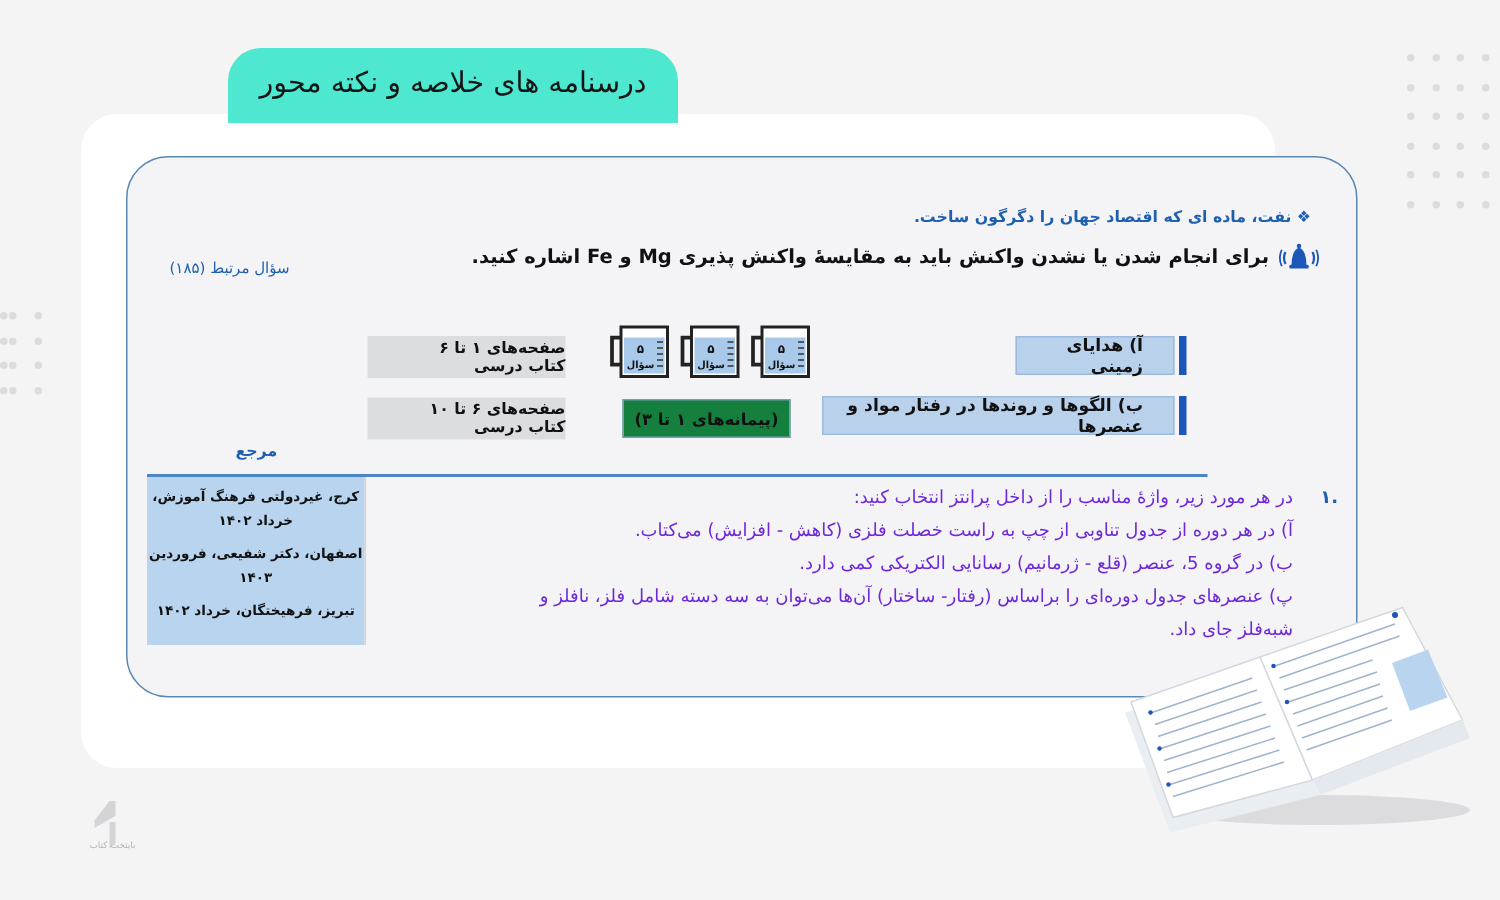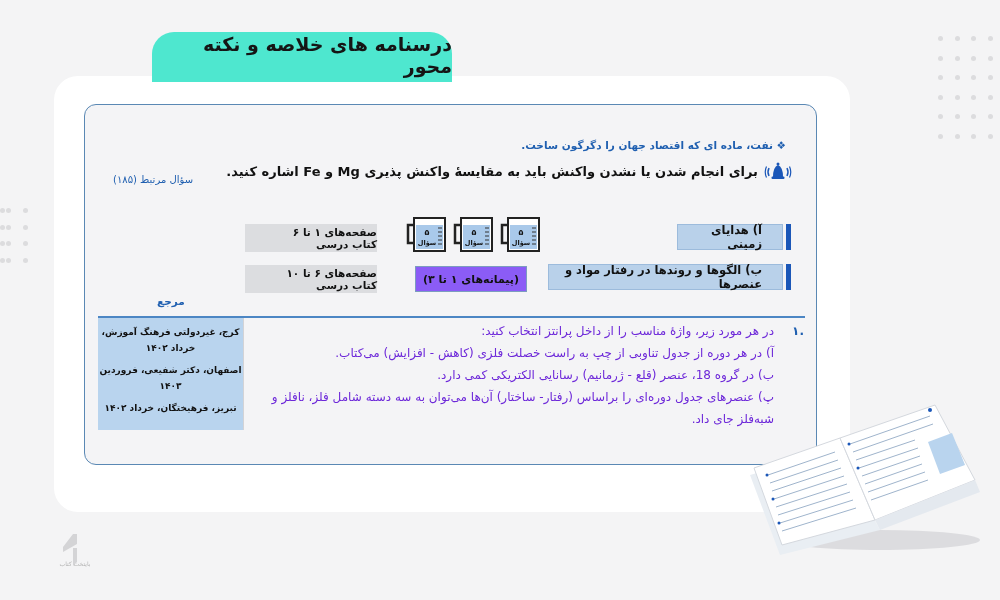--- a/index.html
+++ b/index.html
@@ -11,31 +11,31 @@
   }
   .dots { position: absolute; display: grid; gap: 0; }
   .dots span { width: 5px; height: 5px; border-radius: 50%; background: #dcdcde; display: block; }
   .dots-right { left: 938px; top: 36px; grid-template-columns: repeat(4, 16.5px); row-gap: 14.5px; }
   .dots-left { left: 0px; top: 208px; grid-template-columns: 6px 17px 18px; row-gap: 11.5px; }
 
   .title-tab {
     position: absolute; left: 152px; top: 32px; width: 300px; height: 50px;
     background: #4ee7cf; border-radius: 22px 22px 0 0;
     display: flex; align-items: center; justify-content: center;
-    font-family: "DejaVu Sans", sans-serif; font-weight: bold;
+    font-family: "DejaVu Sans", sans-serif; font-weight: normal;
     font-size: 19px; color: #151515; direction: rtl;
     padding-bottom: 4px;
   }
   .card {
     position: absolute; left: 54px; top: 76px; width: 796px; height: 436px;
     background: #ffffff; border-radius: 24px;
   }
   .panel {
-    position: absolute; left: 84px; top: 104px; width: 733px; height: 361px;
-    border: 1.5px solid #5a88b4; border-radius: 12px;
+    position: absolute; left: 84px; top: 104px; width: 821px; height: 361px;
+    border: 1.5px solid #5a88b4; border-radius: 28px;
     background: #f4f4f6;
   }
   .intro-line {
     position: absolute; right: 30px; top: 34px;
     font-size: 10.5px; font-weight: bold; color: #1f5fb0; direction: rtl;
   }
   .question-line {
     position: absolute; right: 24px; top: 56px;
     display: flex; align-items: center; gap: 6px; direction: rtl;
     font-size: 13px; font-weight: bold; color: #111;
@@ -59,21 +59,21 @@
   .pages {
     position: absolute; height: 28px; background: #dcdde0;
     display: flex; align-items: center; justify-content: center; direction: rtl;
     font-size: 10.5px; font-weight: bold; color: #111; padding-left: 28px;
   }
   .pages-a { left: 160px; top: 119px; width: 132px; }
   .pages-b { left: 160px; top: 160px; width: 132px; }
 
   .measure-range {
     position: absolute; left: 330px; top: 161px; width: 112px; height: 26px;
-    border: 1.5px solid #7c9cbf; background: #8b5cf6;
+    border: 1.5px solid #7c9cbf; background: #15803d;
     display: flex; align-items: center; justify-content: center; direction: rtl;
     font-size: 11px; font-weight: bold; color: #111;
   }
   .cups { position: absolute; left: 320px; top: 110px; display: flex; gap: 4px; }
   .cup { width: 43px; height: 38px; position: relative; }
 
   .ref-label {
     position: absolute; left: 72px; top: 190px; direction: rtl;
     font-size: 10.5px; font-weight: bold; color: #1f5fb0;
   }
@@ -229,21 +229,21 @@
     <p>کرج، غیردولتی فرهنگ آموزش، خرداد ۱۴۰۲</p>
     <p>اصفهان، دکتر شفیعی، فروردین ۱۴۰۳</p>
     <p>تبریز، فرهیختگان، خرداد ۱۴۰۲</p>
   </div>
   <div class="vline"></div>
 
   <div class="q-num">۱.</div>
   <div class="q-body">
     <div>در هر مورد زیر، واژهٔ مناسب را از داخل پرانتز انتخاب کنید:</div>
     <div>آ) در هر دوره از جدول تناوبی از چپ به راست خصلت فلزی (کاهش - افزایش) می‌کتاب.</div>
-    <div>ب) در گروه 18، عنصر (قلع - ژرمانیم) رسانایی الکتریکی کمی دارد.</div>
+    <div>ب) در گروه 5، عنصر (قلع - ژرمانیم) رسانایی الکتریکی کمی دارد.</div>
     <div>پ) عنصرهای جدول دوره‌ای را براساس (رفتار- ساختار) آن‌ها می‌توان به سه دسته شامل فلز، نافلز و شبه‌فلز جای داد.</div>
   </div>
 </div>
 
 <svg class="book" viewBox="0 0 250 180">
   <ellipse cx="140" cy="160" rx="100" ry="10" fill="#dcdcdf"></ellipse>
   <path d="M10 95 L95 70 L140 150 L40 175 Z" fill="#e9eef3"></path>
   <path d="M14 88 L100 58 L135 140 L42 165 Z" fill="#ffffff" stroke="#d4d8de"></path>
   <path d="M100 58 L195 25 L235 100 L135 140 Z" fill="#ffffff" stroke="#d4d8de"></path>
   <path d="M135 140 L235 100 L240 112 L140 150 Z" fill="#e4e9ef"></path>

